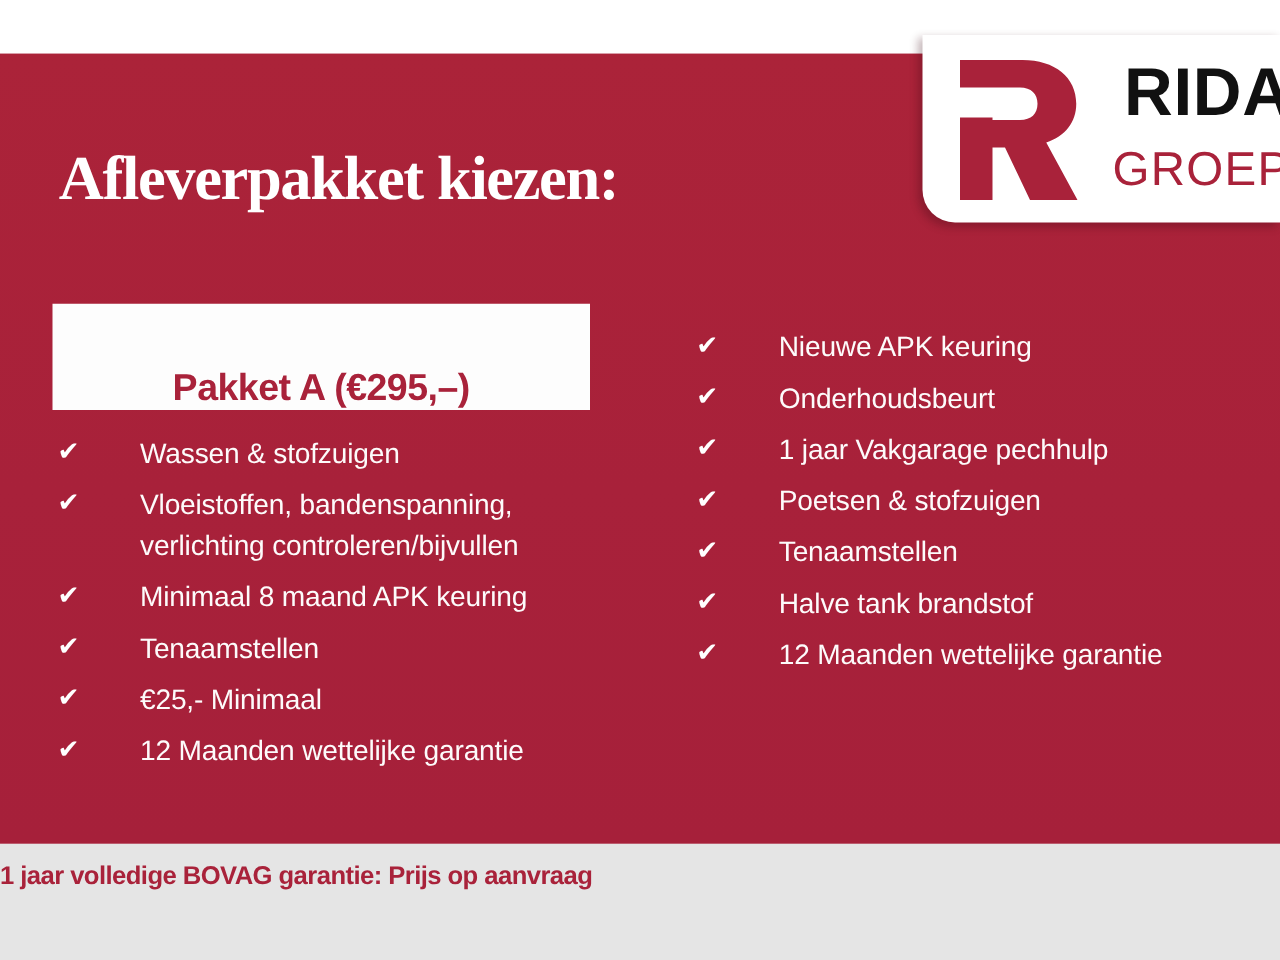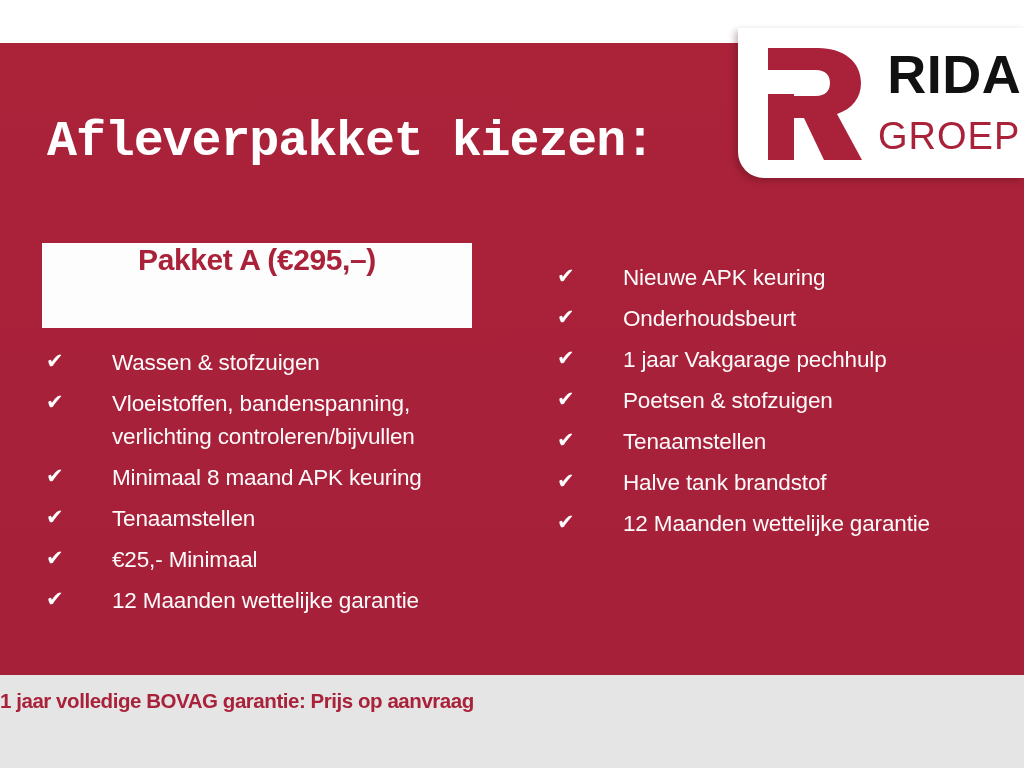--- a/index.html
+++ b/index.html
@@ -45,21 +45,21 @@
     z-index: 5;
   }
   #logo-inner {
     position: absolute;
     left: 20px;
     top: 14px;
     right: 14px;
     bottom: 12px;
     display: flex;
     align-items: center;
-    gap: 14px;
+    gap: 26px;
   }
   .logo-mark {
     flex: 0 0 auto;
     width: 106px;
     height: 112px;
   }
   .logo-words {
     display: flex;
     flex-direction: column;
     align-items: flex-end;
@@ -81,21 +81,21 @@
     color: #a9223a;
     margin-top: 20px;
     margin-right: 1px;
   }
 
   
   #headline {
     position: absolute;
     left: 47px;
     top: 79px;
-    font-family: Liberation Mono, monospace;
+    font-family: Liberation Serif, serif;
     font-weight: bold;
     font-size: 50px;
     letter-spacing: -1.1px;
     color: #ffffff;
     z-index: 3;
     white-space: nowrap;
   }
 
   
   #columns {
@@ -110,21 +110,21 @@
     position: absolute;
     top: 0;
   }
   .package.col-a { left: 42px;  width: 430px; }
   .package.col-b { left: 553px; width: 432px; }
 
   .package-header {
     height: 85px;
     background: #fdfdfd;
     display: flex;
-    align-items: flex-start;
+    align-items: flex-end;
     justify-content: center;
     text-align: center;
   }
   .package-title {
     font-family: "Liberation Sans", sans-serif;
     font-weight: bold;
     font-size: 30px;
     letter-spacing: -0.4px;
     color: #a9223a;
     white-space: nowrap;

